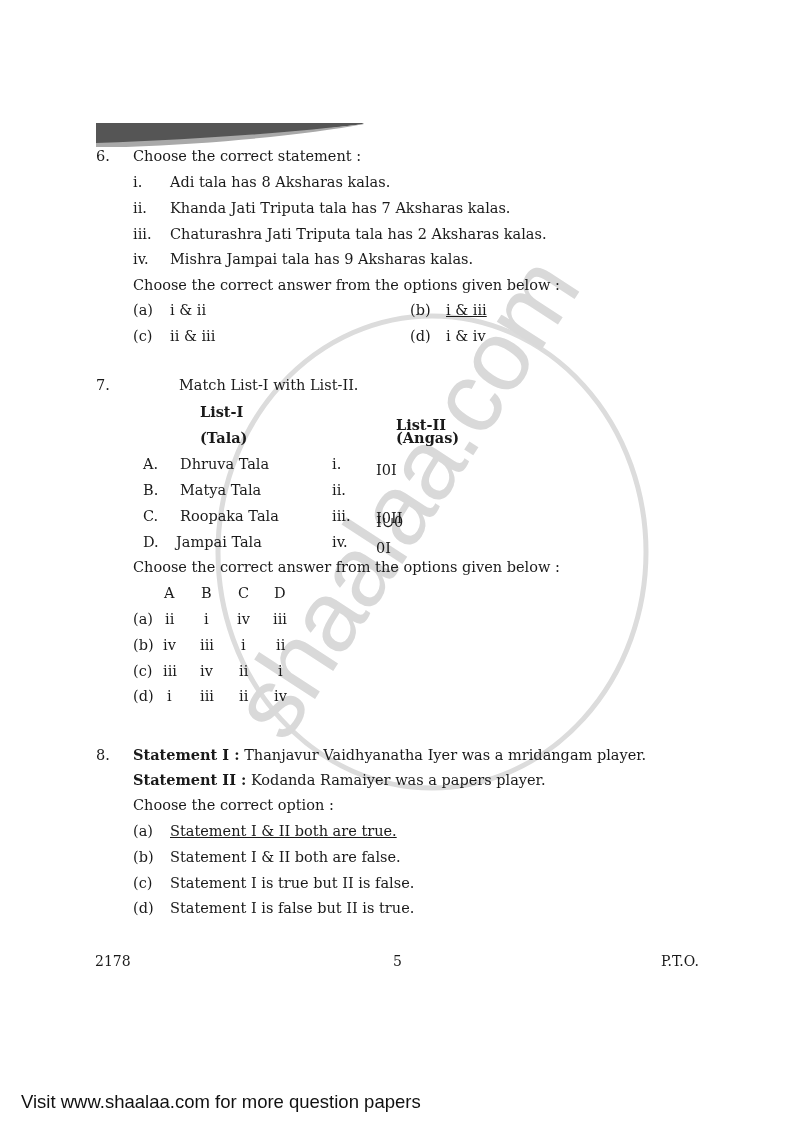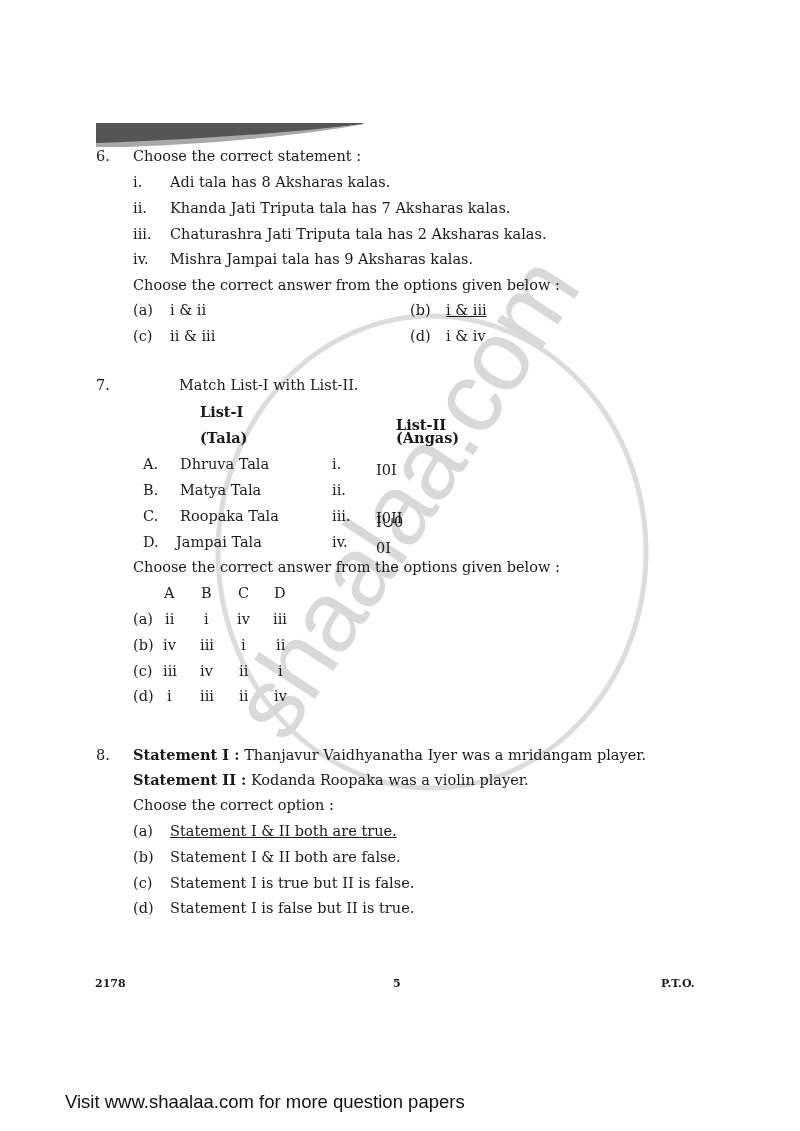--- a/index.html
+++ b/index.html
@@ -7,22 +7,22 @@
     width: 800px; height: 1131px; background: #ffffff; position: relative; overflow: hidden;
     font-family: "DejaVu Serif", "Liberation Serif", serif; color: #1a1a1a;
   }
   .page { position: absolute; left: 0; top: 0; width: 800px; height: 1131px; }
   .header-bar { position: absolute; left: 96px; top: 123px; }
   .watermark { position: absolute; left: 0; top: 0; width: 800px; height: 1131px; pointer-events: none; z-index: 0; }
   .content { position: absolute; left: 0; top: 0; width: 800px; z-index: 1; font-size: 14.5px; }
   .line { position: absolute; white-space: nowrap; line-height: 18px; }
   .num { position: absolute; left: 96px; }
   .b { font-weight: bold; margin-left: 20px; }
-  .footer { position: absolute; top: 953px; font-weight: bold; font-size: 11px; margin-top: 24px; }
-  .visit { position: absolute; left: 21px; top: 1091px; font-family: "Liberation Sans", sans-serif; font-size: 18.5px; color: #111; margin-left: 44px; }
+  .footer { position: absolute; top: 953px; font-weight: normal; font-size: 14px; }
+  .visit { position: absolute; left: 21px; top: 1091px; font-family: "Liberation Sans", sans-serif; font-size: 18.5px; color: #111; }
 </style>
 </head>
 <body>
 
 <div class="page">
 
   <svg class="header-bar" width="270" height="24" viewBox="0 0 270 24">
     <path d="M0 0 L266 0 L268 1 C200 10 110 18 0 23 Z" fill="#555555"></path>
     <path d="M0 20 C110 16 200 9 268 1 C210 12 110 22 0 25 Z" fill="#a9a9a9"></path>
   </svg>
@@ -118,21 +118,21 @@
         <span class="line" style="left:167px; top:687px;">i</span>
         <span class="line" style="left:200px; top:687px;">iii</span>
         <span class="line" style="left:239px; top:687px;">ii</span>
         <span class="line" style="left:274px; top:687px;">iv</span>
       </div>
     </div>
 
     <div>
       <span class="line num" style="top:746px;">8.</span>
       <span class="line" style="left:133px; top:746px;"><b>Statement I :</b><span> Thanjavur Vaidhyanatha Iyer was a mridangam player.</span></span>
-      <span class="line" style="left:133px; top:771px;"><b>Statement II :</b><span> Kodanda Roopaka was a violin player.</span></span>
+      <span class="line" style="left:133px; top:771px;"><b>Statement II :</b><span> Kodanda Ramaiyer was a papers player.</span></span>
       <span class="line" style="left:133px; top:796px;">Choose the correct option :</span>
 
       <span class="line" style="left:133px; top:822px;">(a)</span>
       <span class="line" style="left:170px; top:822px;text-decoration:underline;">Statement I &amp; II both are true.</span>
       <span class="line" style="left:133px; top:848px;">(b)</span>
       <span class="line" style="left:170px; top:848px;">Statement I &amp; II both are false.</span>
       <span class="line" style="left:133px; top:874px;">(c)</span>
       <span class="line" style="left:170px; top:874px;">Statement I is true but II is false.</span>
       <span class="line" style="left:133px; top:899px;">(d)</span>
       <span class="line" style="left:170px; top:899px;">Statement I is false but II is true.</span>

